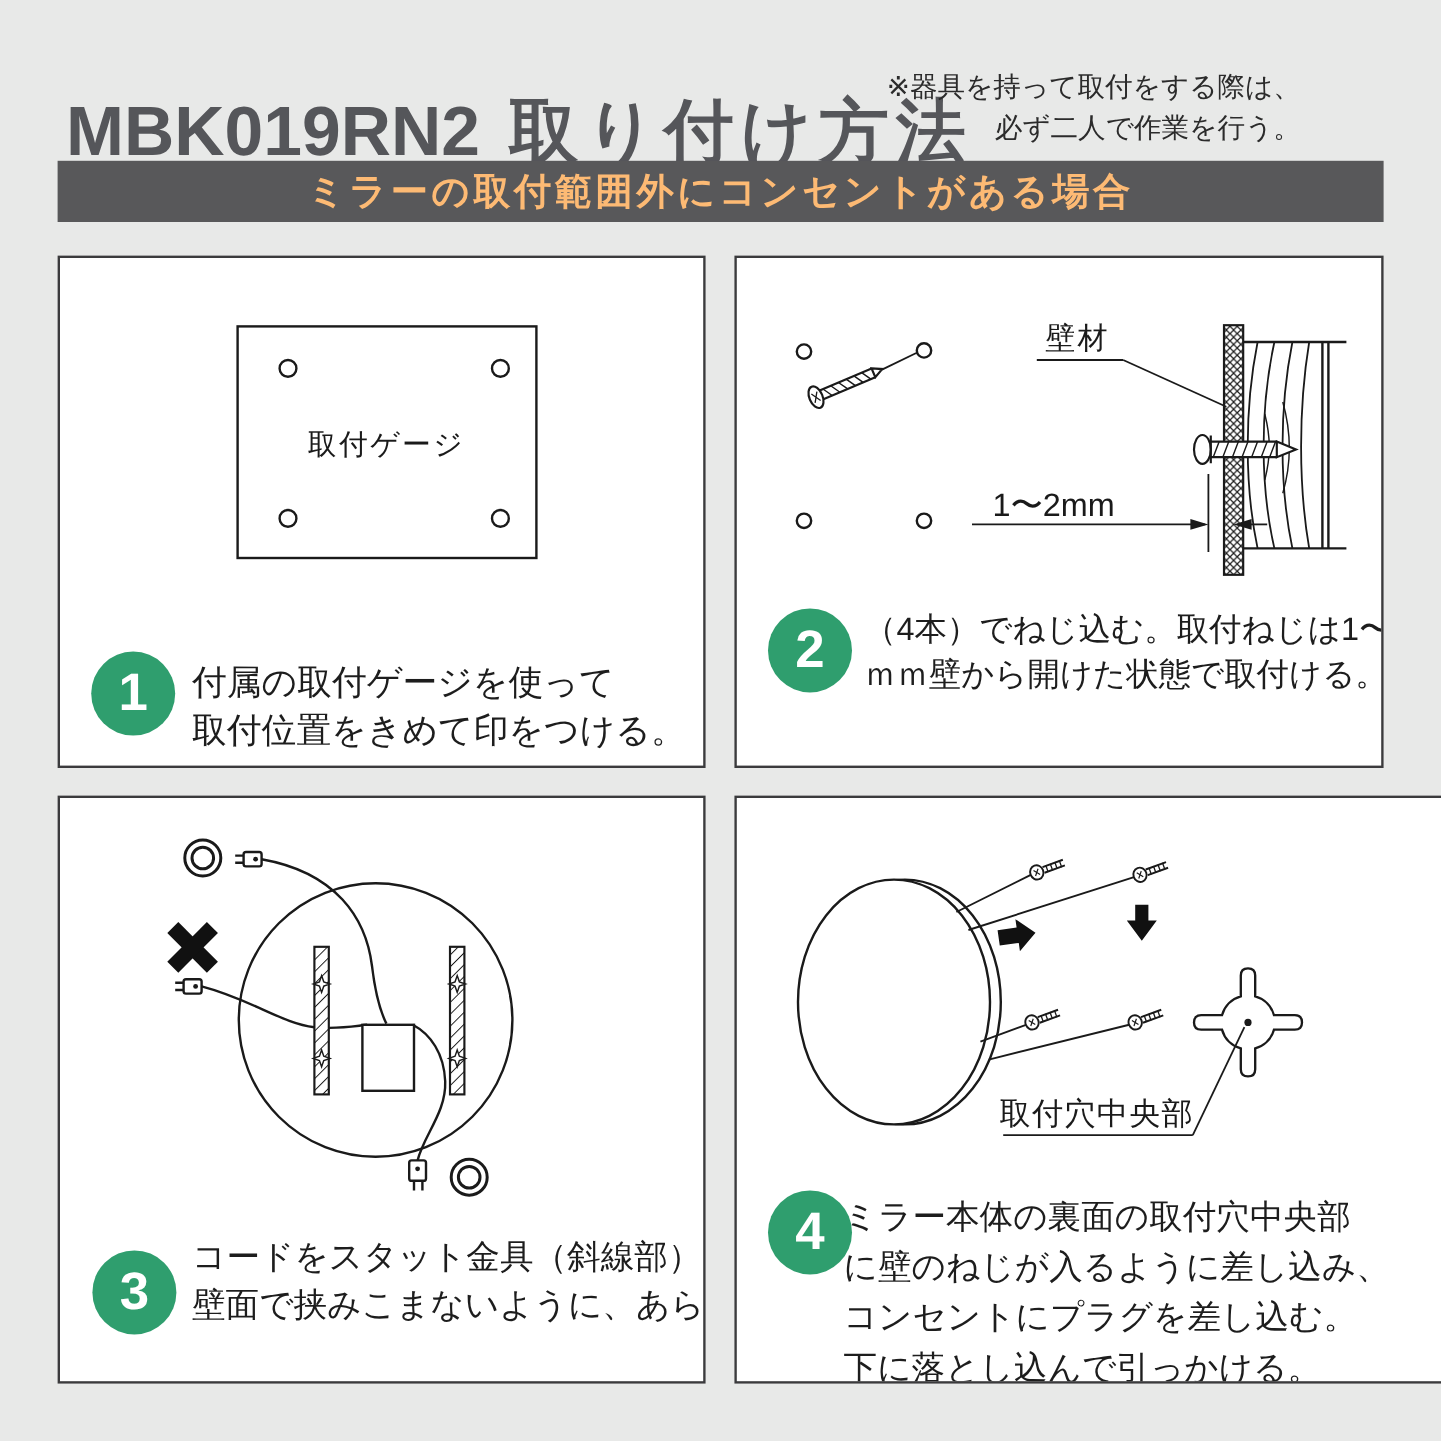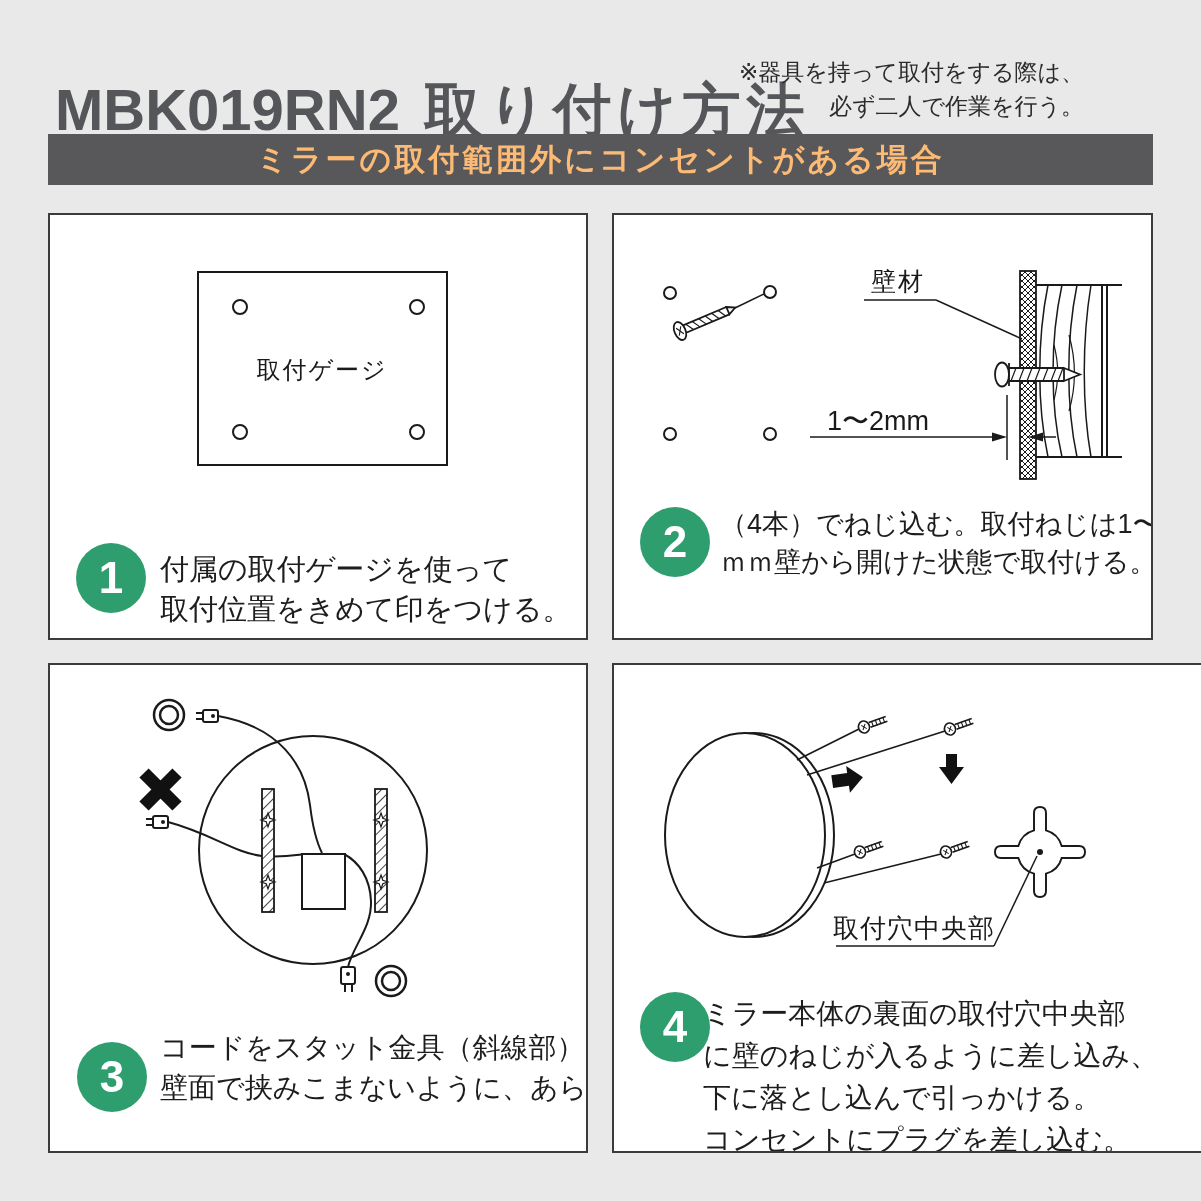--- a/index.html
+++ b/index.html
@@ -280,16 +280,16 @@
     <g stroke="#1a1a1a" stroke-width="1.5">
       <line x1="222" y1="281" x2="380" y2="281"></line>
       <line x1="380" y1="281" x2="423" y2="191"></line>
     </g>
     <text x="300" y="272" text-anchor="middle" font-size="26" letter-spacing="1">取付穴中央部</text>
   </svg>
   <div class="badge">4</div>
   <div class="stext">
     <div>ミラー本体の裏面の取付穴中央部</div>
     <div>に壁のねじが入るように差し込み、</div>
+    <div>コンセントにプラグを差し込む。</div>
     <div>下に落とし込んで引っかける。</div>
-    <div>コンセントにプラグを差し込む。</div>
   </div>
 </section>
 
 </body></html>

